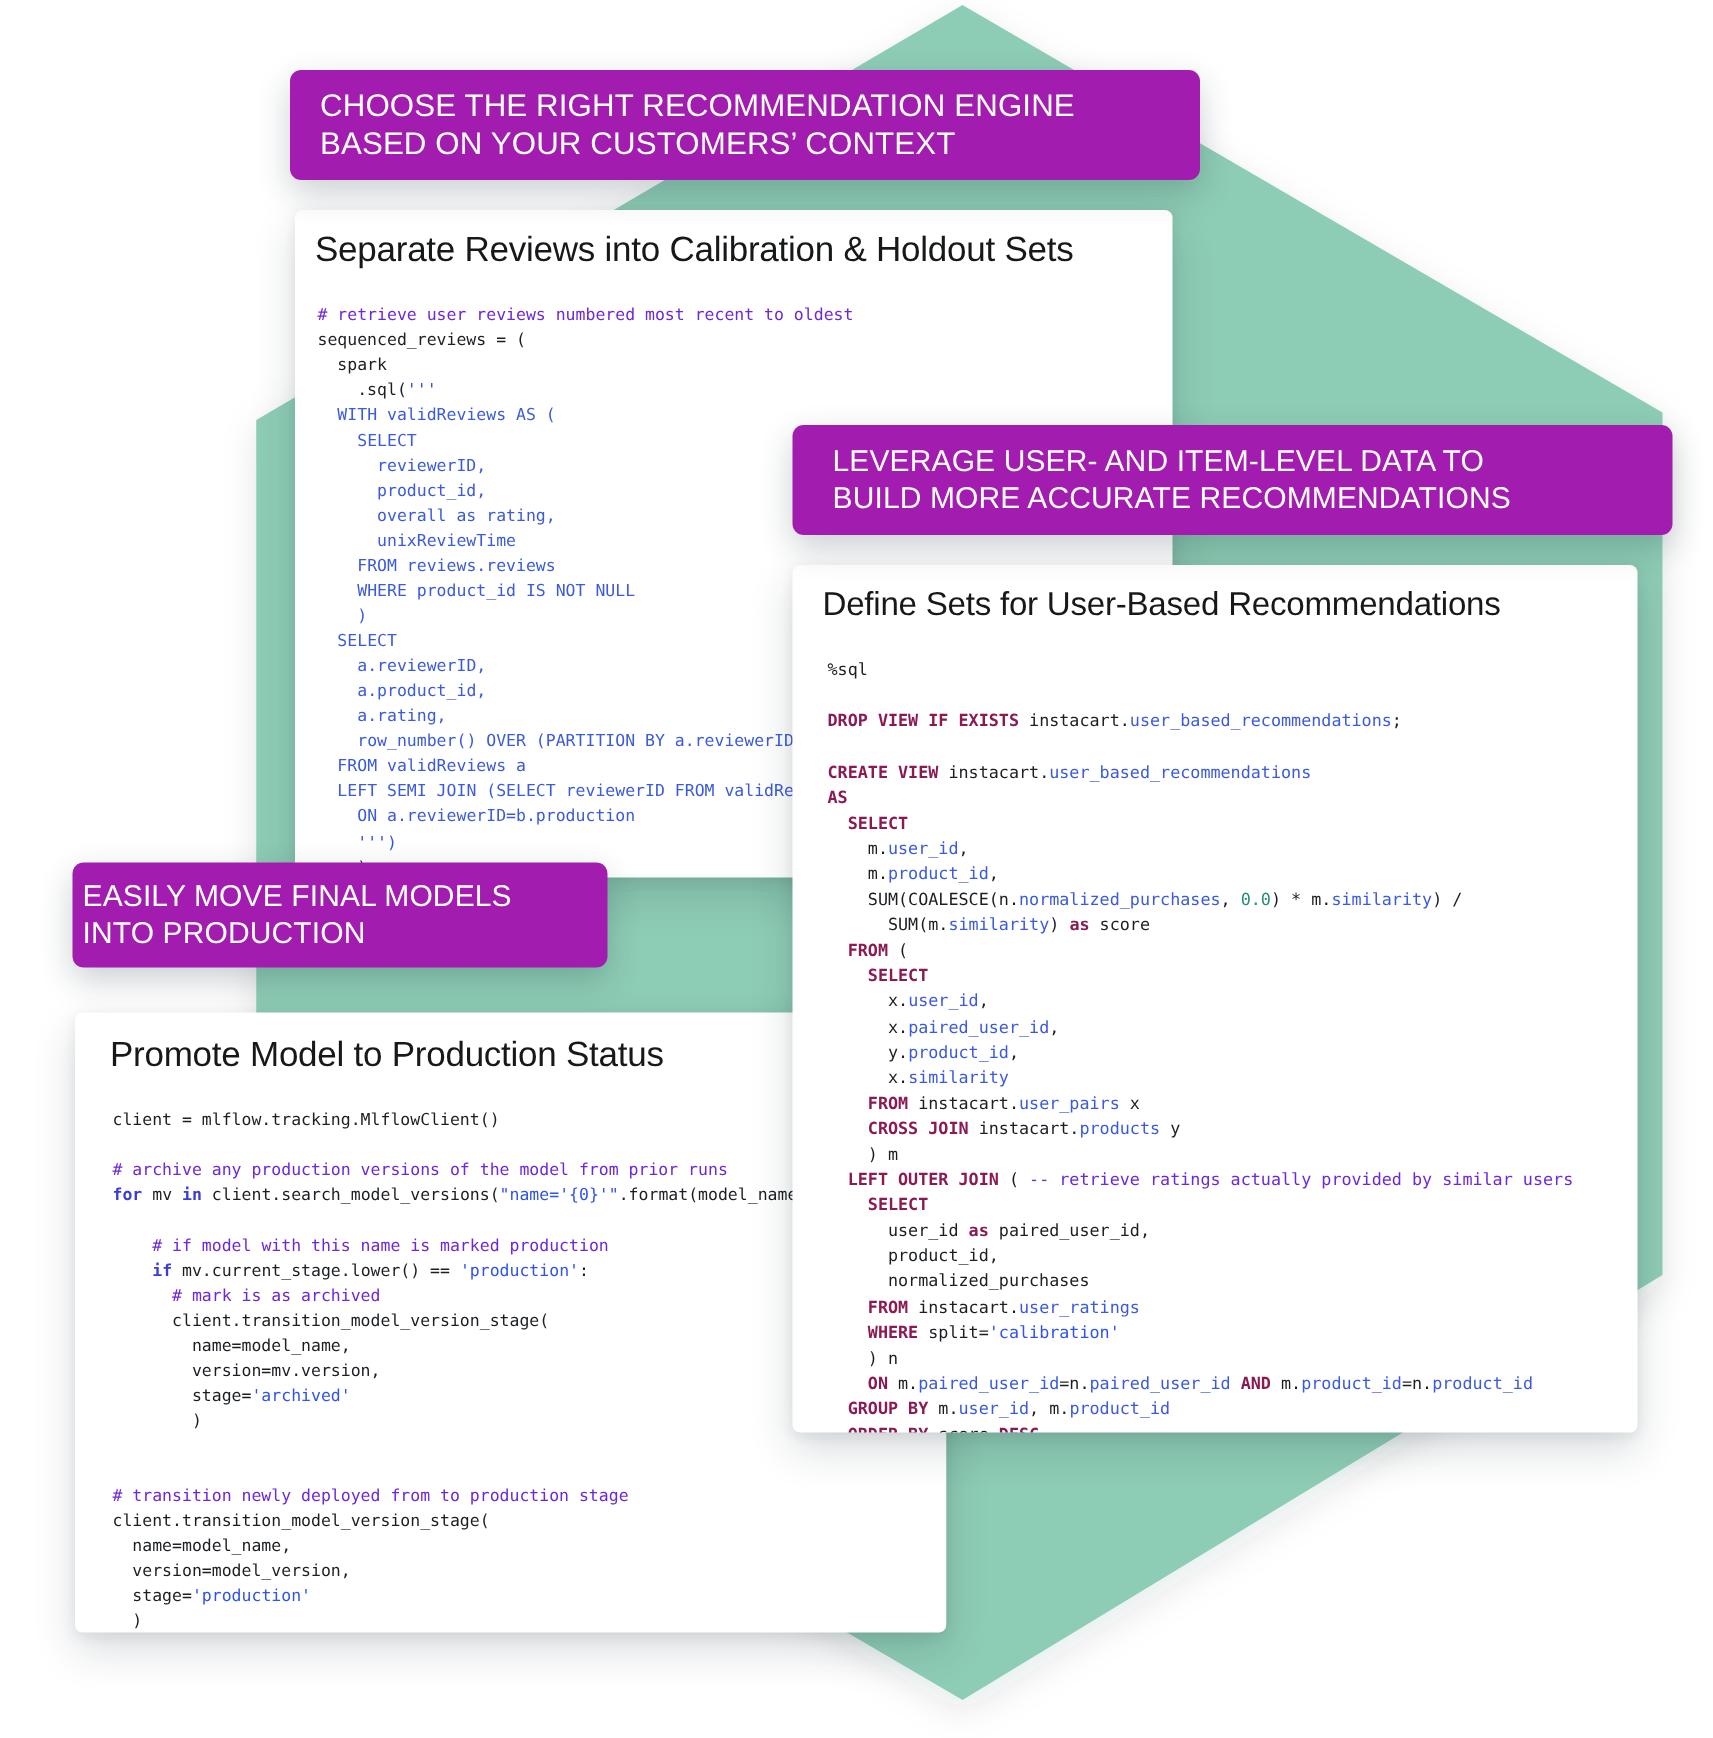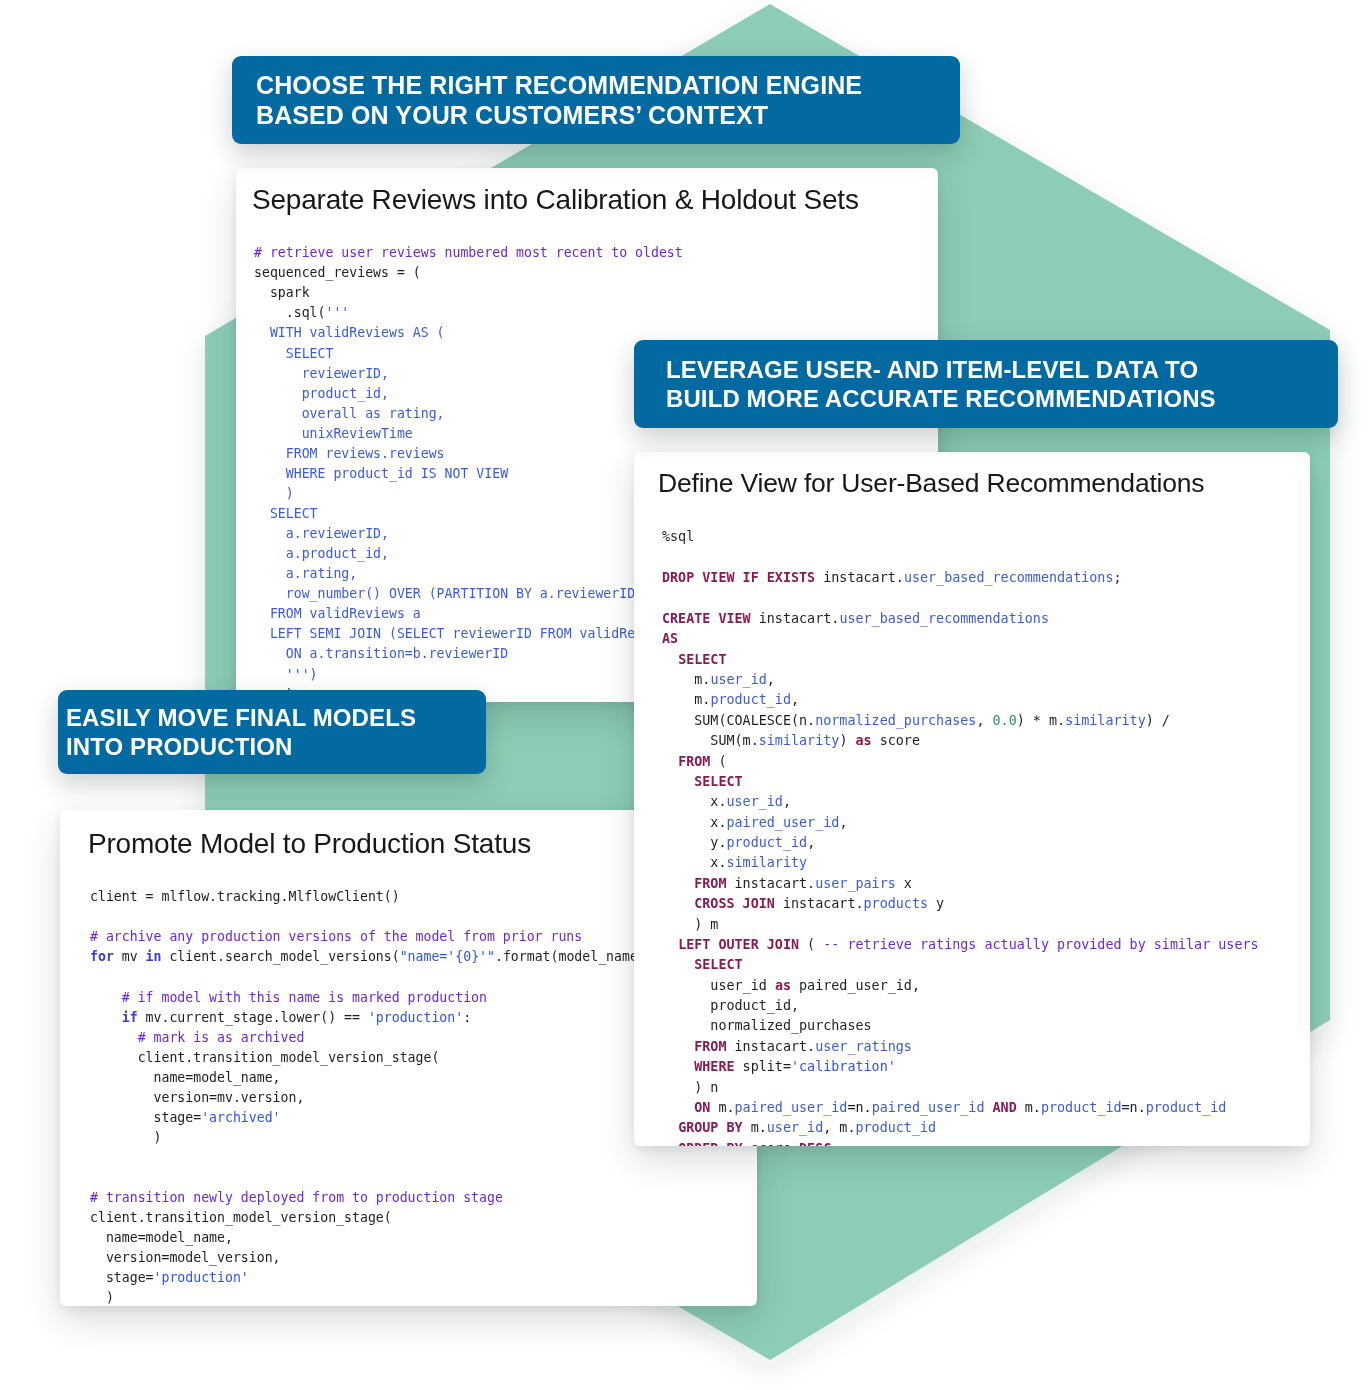--- a/index.html
+++ b/index.html
@@ -59,24 +59,24 @@
   #card-sql .code{ position:absolute; left:28px; top:62px; font-size:13.4px; }
 
   
   #card-promote{ left:60px; top:810px; width:662px; height:496px; }
   #card-promote .card-title{ position:absolute; left:28px; top:18px; font-size:28px; }
   #card-promote .code{ position:absolute; left:30px; top:64px; font-size:13.2px; }
 
   
   .banner{
     position:absolute;
-    background:#0369a1;
+    background:#a21caf;
     color:#ffffff;
     border-radius:9px;
-    font-weight:700;
+    font-weight:400;
     text-transform:uppercase;
     letter-spacing:.1px;
     line-height:1.22;
     box-shadow:0 10px 26px rgba(20,40,50,.22);
     display:flex;align-items:center;
     white-space:pre-line;
   }
   #banner-choose{ left:232px; top:56px; width:680px; height:88px; padding:0 24px; font-size:25px; z-index:40;}
   #banner-leverage{ left:634px; top:340px; width:640px; height:88px; padding:0 32px; font-size:24px; z-index:40;}
   #banner-easily{ left:58px; top:690px; width:412px; height:84px; padding:0 8px; font-size:24px; z-index:40;}
@@ -105,30 +105,30 @@
 sequenced_reviews = (
   spark
     .sql(<span class="st">'''</span>
   <span class="bl">WITH validReviews AS (</span>
     <span class="bl">SELECT</span>
       <span class="bl">reviewerID,</span>
       <span class="bl">product_id,</span>
       <span class="bl">overall as rating,</span>
       <span class="bl">unixReviewTime</span>
     <span class="bl">FROM reviews.reviews</span>
-    <span class="bl">WHERE product_id IS NOT VIEW</span>
+    <span class="bl">WHERE product_id IS NOT NULL</span>
     <span class="bl">)</span>
   <span class="bl">SELECT</span>
     <span class="bl">a.reviewerID,</span>
     <span class="bl">a.product_id,</span>
     <span class="bl">a.rating,</span>
     <span class="bl">row_number() OVER (PARTITION BY a.reviewerID ORDER BY</span>
   <span class="bl">FROM validReviews a</span>
   <span class="bl">LEFT SEMI JOIN (SELECT reviewerID FROM validReviews</span>
-    <span class="bl">ON a.transition=b.reviewerID</span>
+    <span class="bl">ON a.reviewerID=b.production</span>
     <span class="st">''')</span>
     )
 
 
 reviews_hold = (
   sequenced_reviews
     .filter()
     .select(, , )
   )
 
@@ -154,21 +154,21 @@
 
 <span class="cm"># transition newly deployed from to production stage</span>
 client.transition_model_version_stage(
   name=model_name,
   version=model_version,
   stage=<span class="st">'production'</span>
   )</pre>
   </div>
 
   <div class="card z30" id="card-sql">
-    <div class="card-title">Define View for User-Based Recommendations</div>
+    <div class="card-title">Define Sets for User-Based Recommendations</div>
     <pre class="code">%sql
 
 <span class="sq">DROP VIEW IF EXISTS</span> instacart.<span class="bl">user_based_recommendations</span>;
 
 <span class="sq">CREATE VIEW</span> instacart.<span class="bl">user_based_recommendations</span>
 <span class="sq">AS</span>
   <span class="sq">SELECT</span>
     m.<span class="bl">user_id</span>,
     m.<span class="bl">product_id</span>,
     SUM(COALESCE(n.<span class="bl">normalized_purchases</span>, <span class="num">0.0</span>) * m.<span class="bl">similarity</span>) /

